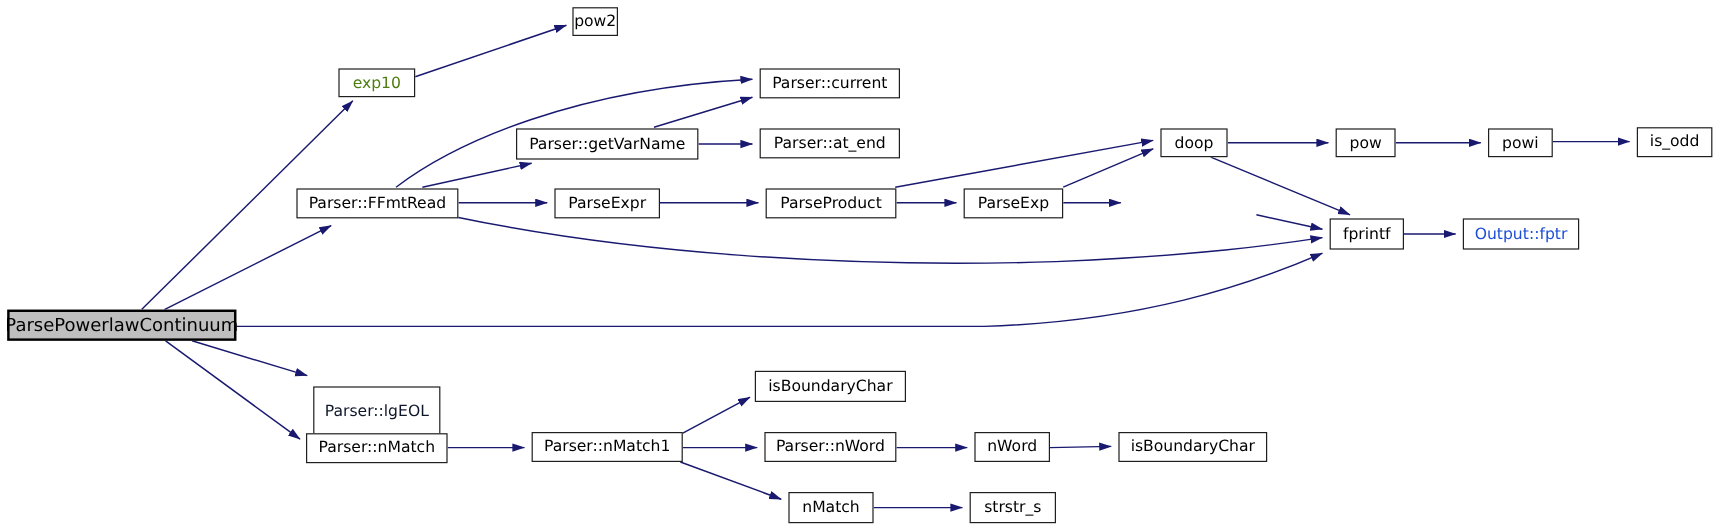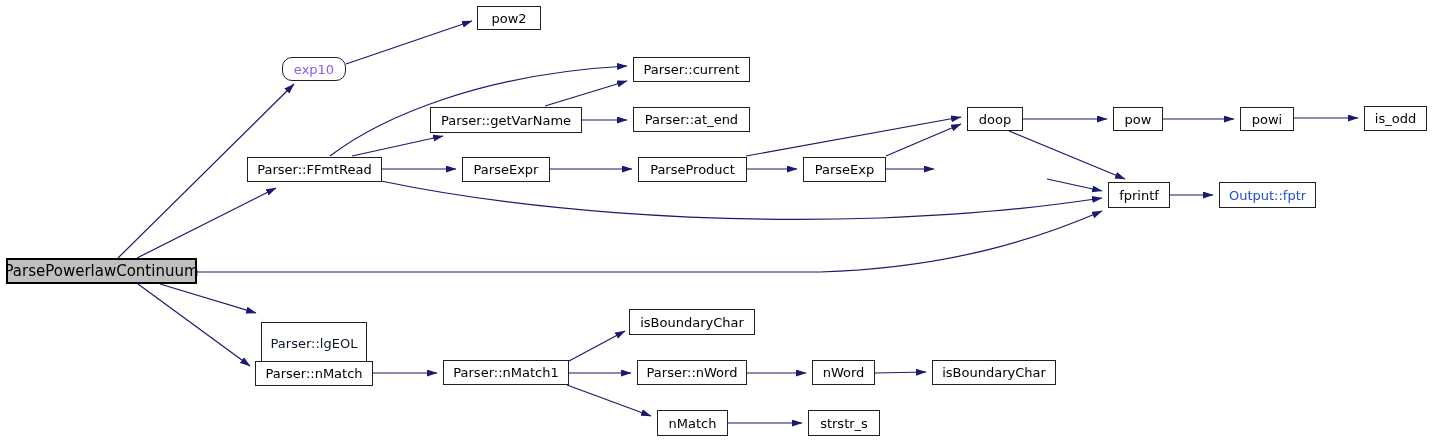--- a/index.html
+++ b/index.html
@@ -55,22 +55,22 @@
       <path d="M1170,195 L1213,195" fill="none" stroke="#191970" stroke-width="1.2" marker-end="url(#arrow)"></path>
       <path d="M373,373 L437,373" fill="none" stroke="#191970" stroke-width="1.2" marker-end="url(#arrow)"></path>
       <path d="M569,361 L625,331" fill="none" stroke="#191970" stroke-width="1.2" marker-end="url(#arrow)"></path>
       <path d="M569,373 L631,373" fill="none" stroke="#191970" stroke-width="1.2" marker-end="url(#arrow)"></path>
       <path d="M567,385 L651,416" fill="none" stroke="#191970" stroke-width="1.2" marker-end="url(#arrow)"></path>
       <path d="M747,373 L806,373" fill="none" stroke="#191970" stroke-width="1.2" marker-end="url(#arrow)"></path>
       <path d="M875,373 L926,372" fill="none" stroke="#191970" stroke-width="1.2" marker-end="url(#arrow)"></path>
       <path d="M728,423 L802,423" fill="none" stroke="#191970" stroke-width="1.2" marker-end="url(#arrow)"></path>
     </svg>
     <div class="node root" style="left: 6px; top: 258px; width: 191px; height: 26px; background: rgb(191, 191, 191); border-color: rgb(0, 0, 0); color: rgb(0, 0, 0);">ParsePowerlawContinuum</div>
-    <div class="node" style="left: 282px; top: 57px; width: 64px; height: 24px; background: rgb(255, 255, 255); border-color: rgb(31, 31, 31); color: #8b5cf6; border-radius: 10px;">exp10</div>
-    <div class="node" style="left: 477px; top: 6px; width: 64px; height: 24px; background: rgb(255, 255, 255); border-color: rgb(31, 31, 31); color: rgb(0, 0, 0); text-align: center;">pow2</div>
+    <div class="node" style="left: 282px; top: 57px; width: 64px; height: 24px; background: rgb(255, 255, 255); border-color: rgb(31, 31, 31); color: #4d7c0f;">exp10</div>
+    <div class="node" style="left: 477px; top: 6px; width: 38px; height: 24px; background: rgb(255, 255, 255); border-color: rgb(31, 31, 31); color: rgb(0, 0, 0); text-align: center;">pow2</div>
     <div class="node" style="left: 633px; top: 57px; width: 117px; height: 25px; background: rgb(255, 255, 255); border-color: rgb(31, 31, 31); color: rgb(0, 0, 0);">Parser::current</div>
     <div class="node" style="left: 430px; top: 107px; width: 152px; height: 26px; background: rgb(255, 255, 255); border-color: rgb(31, 31, 31); color: rgb(0, 0, 0);">Parser::getVarName</div>
     <div class="node" style="left: 633px; top: 107px; width: 117px; height: 25px; background: rgb(255, 255, 255); border-color: rgb(31, 31, 31); color: rgb(0, 0, 0);">Parser::at_end</div>
     <div class="node" style="left: 247px; top: 157px; width: 135px; height: 25px; background: rgb(255, 255, 255); border-color: rgb(31, 31, 31); color: rgb(0, 0, 0);">Parser::FFmtRead</div>
     <div class="node" style="left: 462px; top: 157px; width: 88px; height: 25px; background: rgb(255, 255, 255); border-color: rgb(31, 31, 31); color: rgb(0, 0, 0);">ParseExpr</div>
     <div class="node" style="left: 638px; top: 157px; width: 109px; height: 25px; background: rgb(255, 255, 255); border-color: rgb(31, 31, 31); color: rgb(0, 0, 0);">ParseProduct</div>
     <div class="node" style="left: 803px; top: 157px; width: 83px; height: 25px; background: rgb(255, 255, 255); border-color: rgb(31, 31, 31); color: rgb(0, 0, 0);">ParseExp</div>
     <div class="node" style="left: 967px; top: 107px; width: 56px; height: 24px; background: rgb(255, 255, 255); border-color: rgb(31, 31, 31); color: rgb(0, 0, 0);">doop</div>
     <div class="node" style="left: 1113px; top: 107px; width: 50px; height: 24px; background: rgb(255, 255, 255); border-color: rgb(31, 31, 31); color: rgb(0, 0, 0);">pow</div>
     <div class="node" style="left: 1240px; top: 107px; width: 54px; height: 24px; background: rgb(255, 255, 255); border-color: rgb(31, 31, 31); color: rgb(0, 0, 0);">powi</div>

